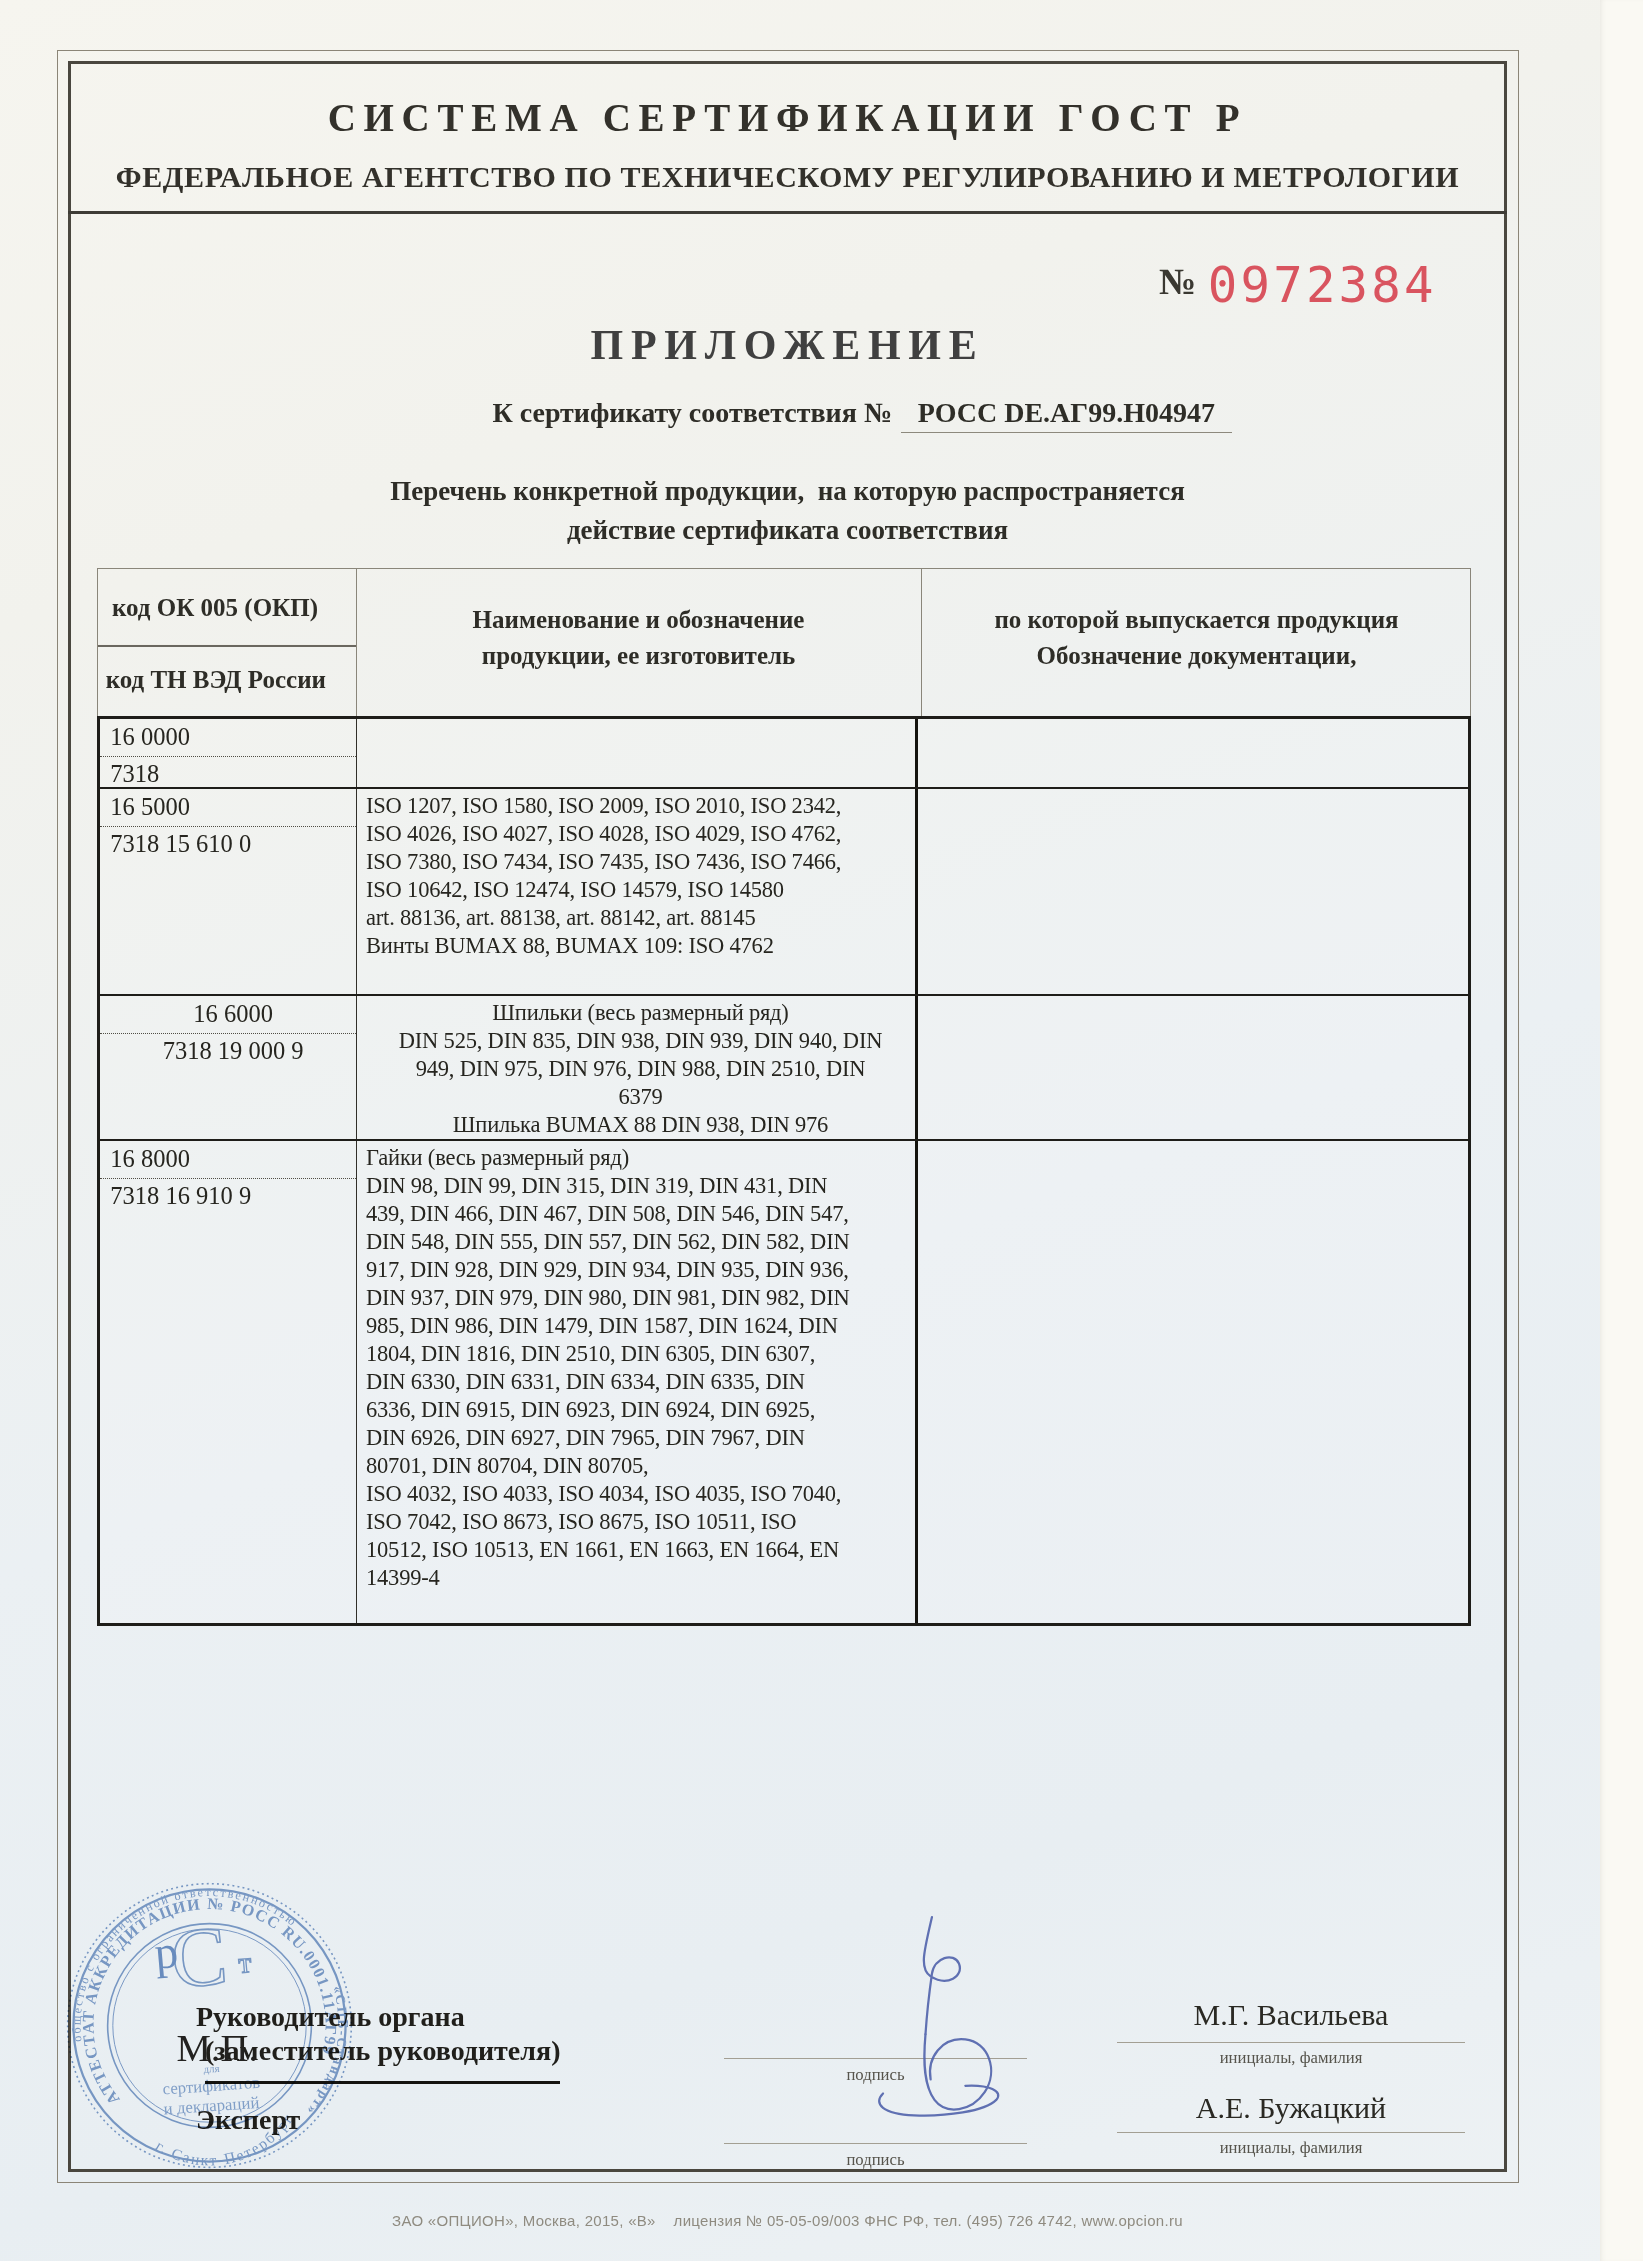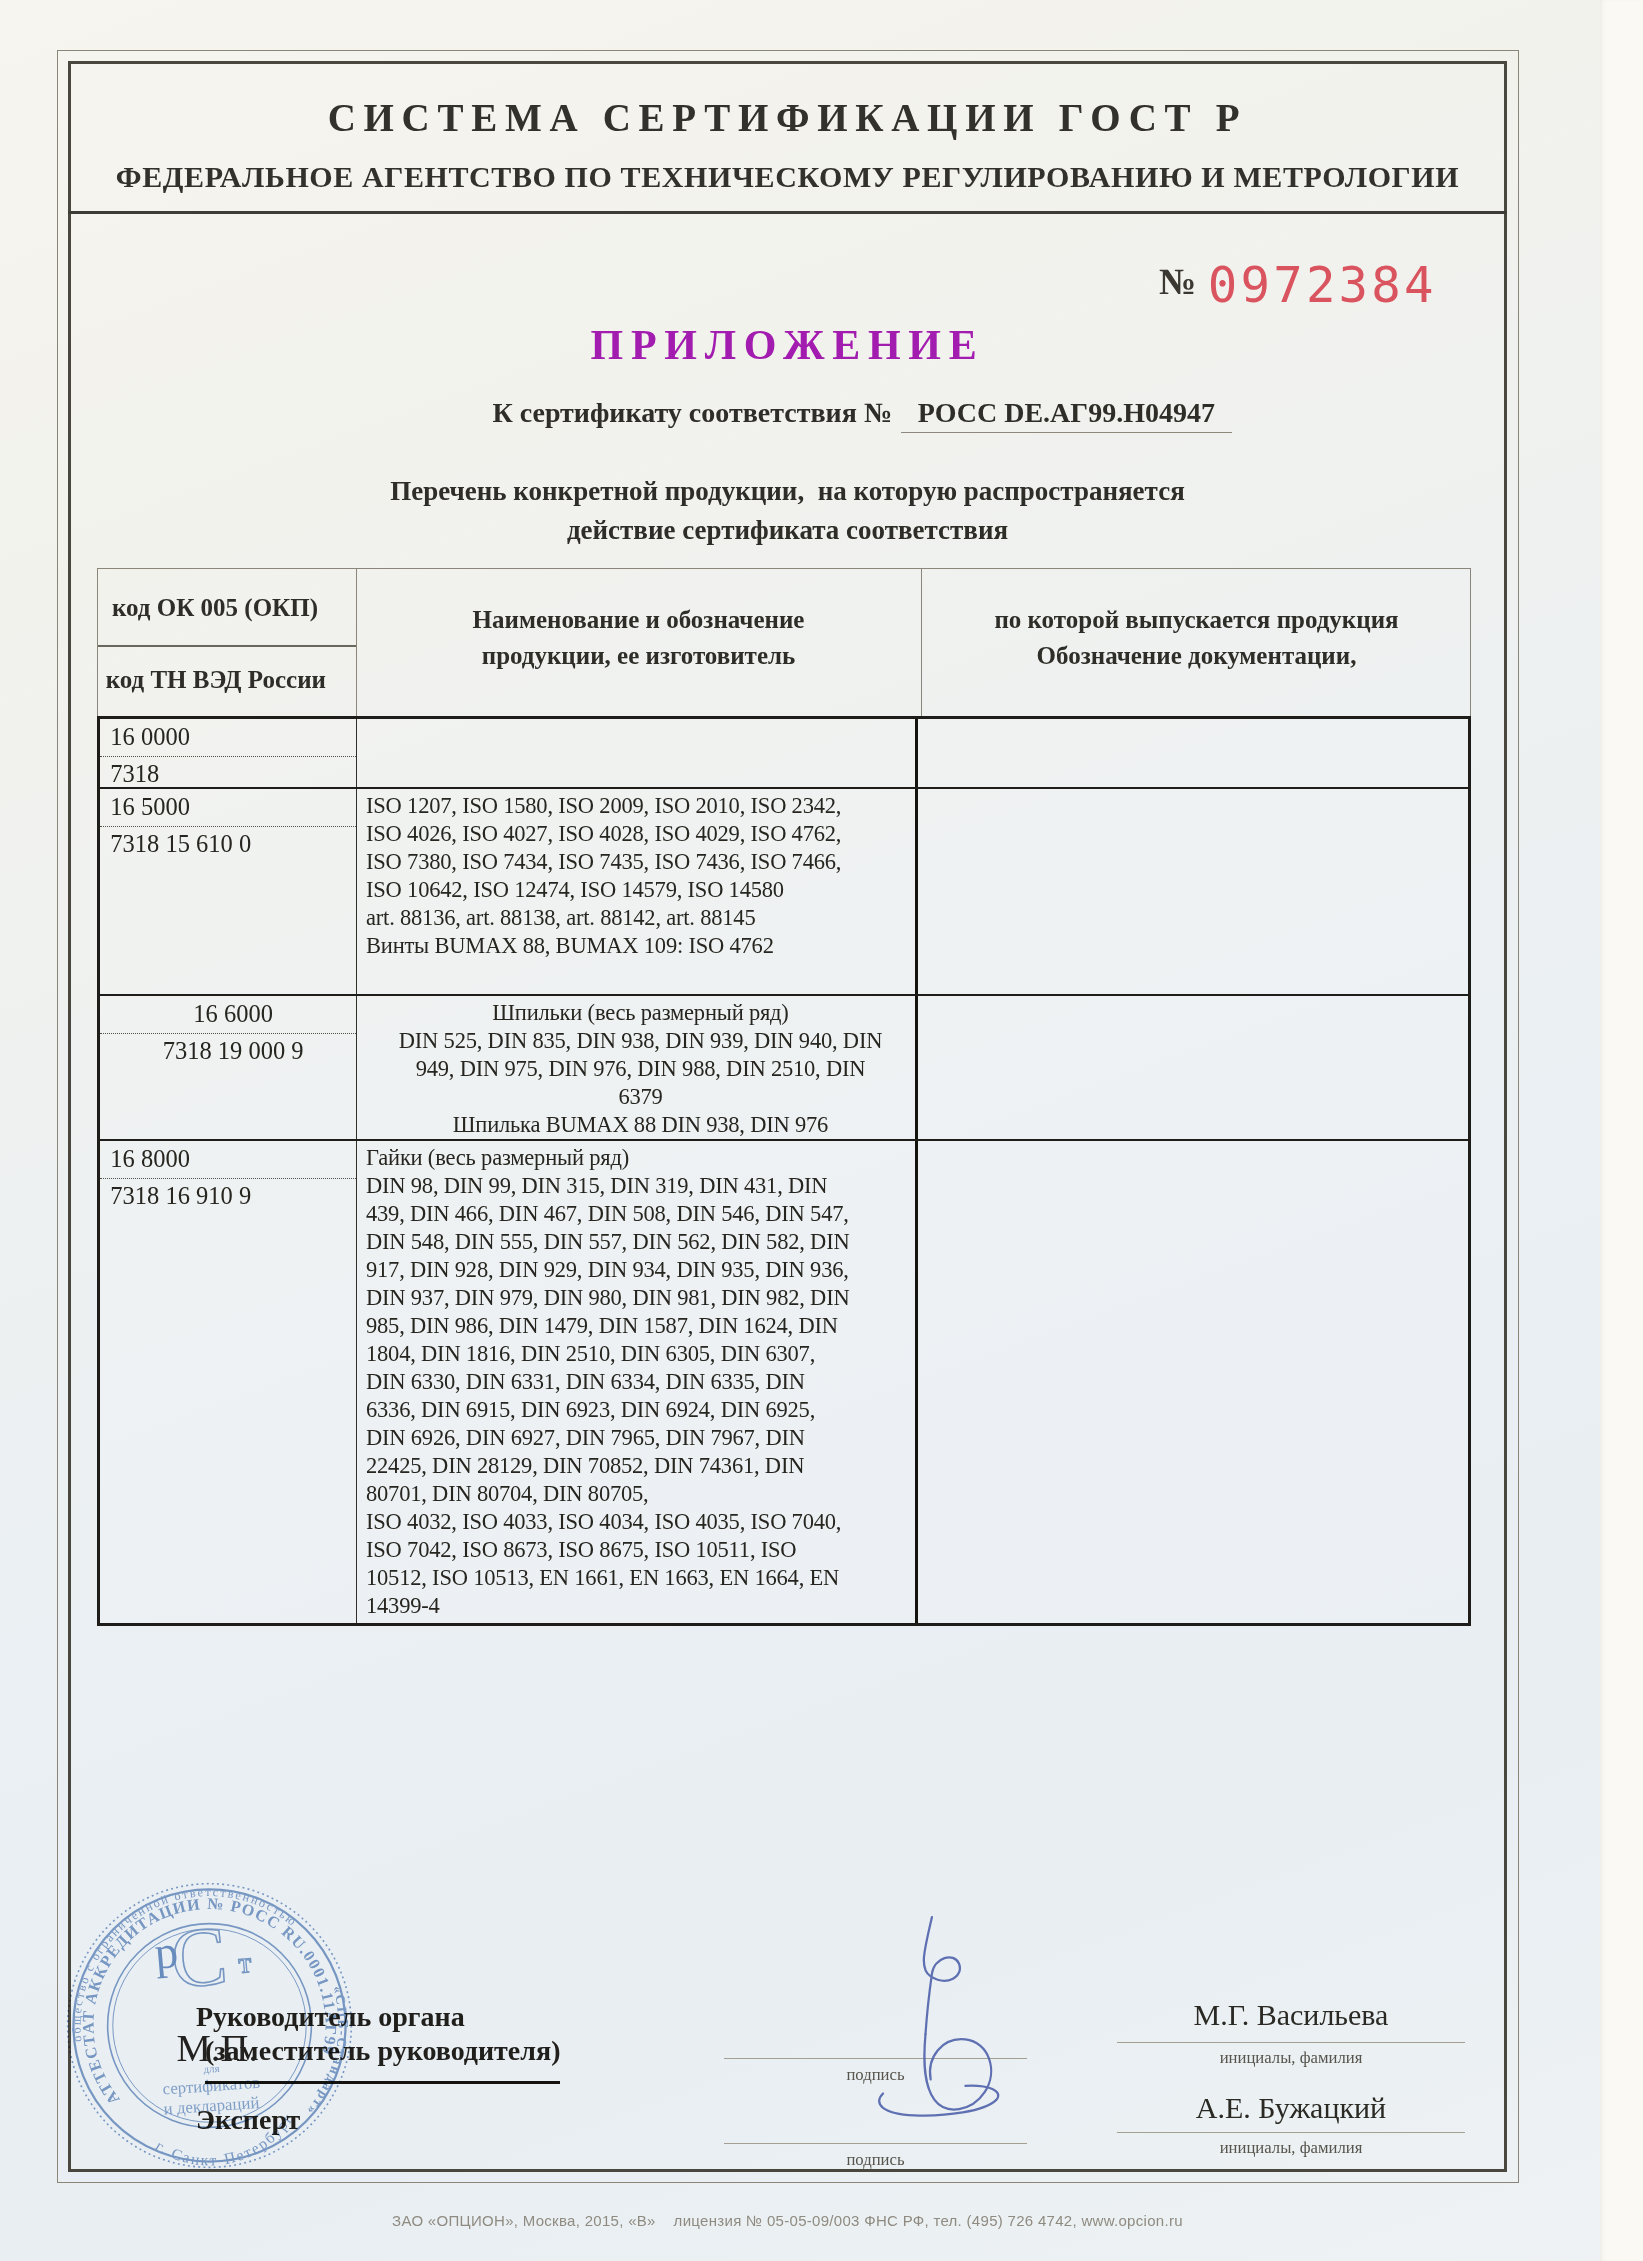--- a/index.html
+++ b/index.html
@@ -25,21 +25,21 @@
 
   
   .h1{left:68px;top:95px;width:1439px;font-size:39px;font-weight:bold;letter-spacing:7.7px;color:#33312b;}
   .h2{left:68px;top:160px;width:1439px;font-size:30px;font-weight:bold;letter-spacing:0.6px;color:#33312b;}
 
   
   .blank-no{left:1159px;top:263px;display:flex;align-items:flex-start;gap:11.6px;}
   .blank-no .no-sign{font-size:37px;font-weight:bold;color:#3a3831;line-height:1;}
   .blank-no .no-digits{font-family:"DejaVu Sans Mono",monospace;font-size:49px;line-height:0.95;
                        letter-spacing:3.2px;font-weight:400;}
-  .doc-title{left:68px;top:321px;width:1439px;font-size:42px;font-weight:bold;letter-spacing:7.7px;color:#a21caf;}
+  .doc-title{left:68px;top:321px;width:1439px;font-size:42px;font-weight:bold;letter-spacing:7.7px;color:#404040;}
   .cert-line{left:68px;top:397px;width:1588px;font-size:28px;font-weight:bold;color:#2e2d27;}
   .cert-line .ref{border-bottom:1.9px solid #8d897d;padding:0 16.7px 3.9px 16.7px;margin-left:9px;}
   .subtitle{left:68px;width:1439px;font-size:27px;font-weight:bold;color:#2e2d27;white-space:pre;}
 
   
   .tbl{left:97px;top:568px;width:1374px;box-sizing:border-box;}
   .thead{position:relative;height:148px;border:1.3px solid #8a867a;border-bottom:none;box-sizing:border-box;
          font-size:25px;font-weight:bold;color:#2e2d27;}
   .thead .v{position:absolute;top:0;bottom:0;width:1.3px;background:#8a867a;}
   .v-1{left:258px;} .v-2{left:823px;}
@@ -165,21 +165,20 @@
           <div>DIN 98, DIN 99, DIN 315, DIN 319, DIN 431, DIN</div>
           <div>439, DIN 466, DIN 467, DIN 508, DIN 546, DIN 547,</div>
           <div>DIN 548, DIN 555, DIN 557, DIN 562, DIN 582, DIN</div>
           <div>917, DIN 928, DIN 929, DIN 934, DIN 935, DIN 936,</div>
           <div>DIN 937,  DIN 979, DIN 980, DIN 981, DIN 982, DIN</div>
           <div>985, DIN 986, DIN 1479,  DIN 1587, DIN 1624, DIN</div>
           <div>1804, DIN 1816, DIN 2510, DIN 6305, DIN 6307,</div>
           <div>DIN 6330, DIN 6331, DIN 6334, DIN 6335, DIN</div>
           <div>6336, DIN 6915, DIN 6923, DIN 6924, DIN 6925,</div>
           <div>DIN 6926, DIN 6927, DIN 7965, DIN 7967, DIN</div>
-          <div>22425, DIN 28129, DIN 70852, DIN 74361, DIN</div>
           <div>80701, DIN 80704, DIN 80705,</div>
           <div>ISO 4032, ISO 4033, ISO 4034, ISO 4035, ISO 7040,</div>
           <div>ISO 7042, ISO 8673, ISO 8675, ISO 10511, ISO</div>
           <div>10512, ISO 10513, EN 1661, EN 1663, EN 1664, EN</div>
           <div>14399-4</div>
         </div>
       <div class="c3"></div>
     </div>
   </div>
 </div>

